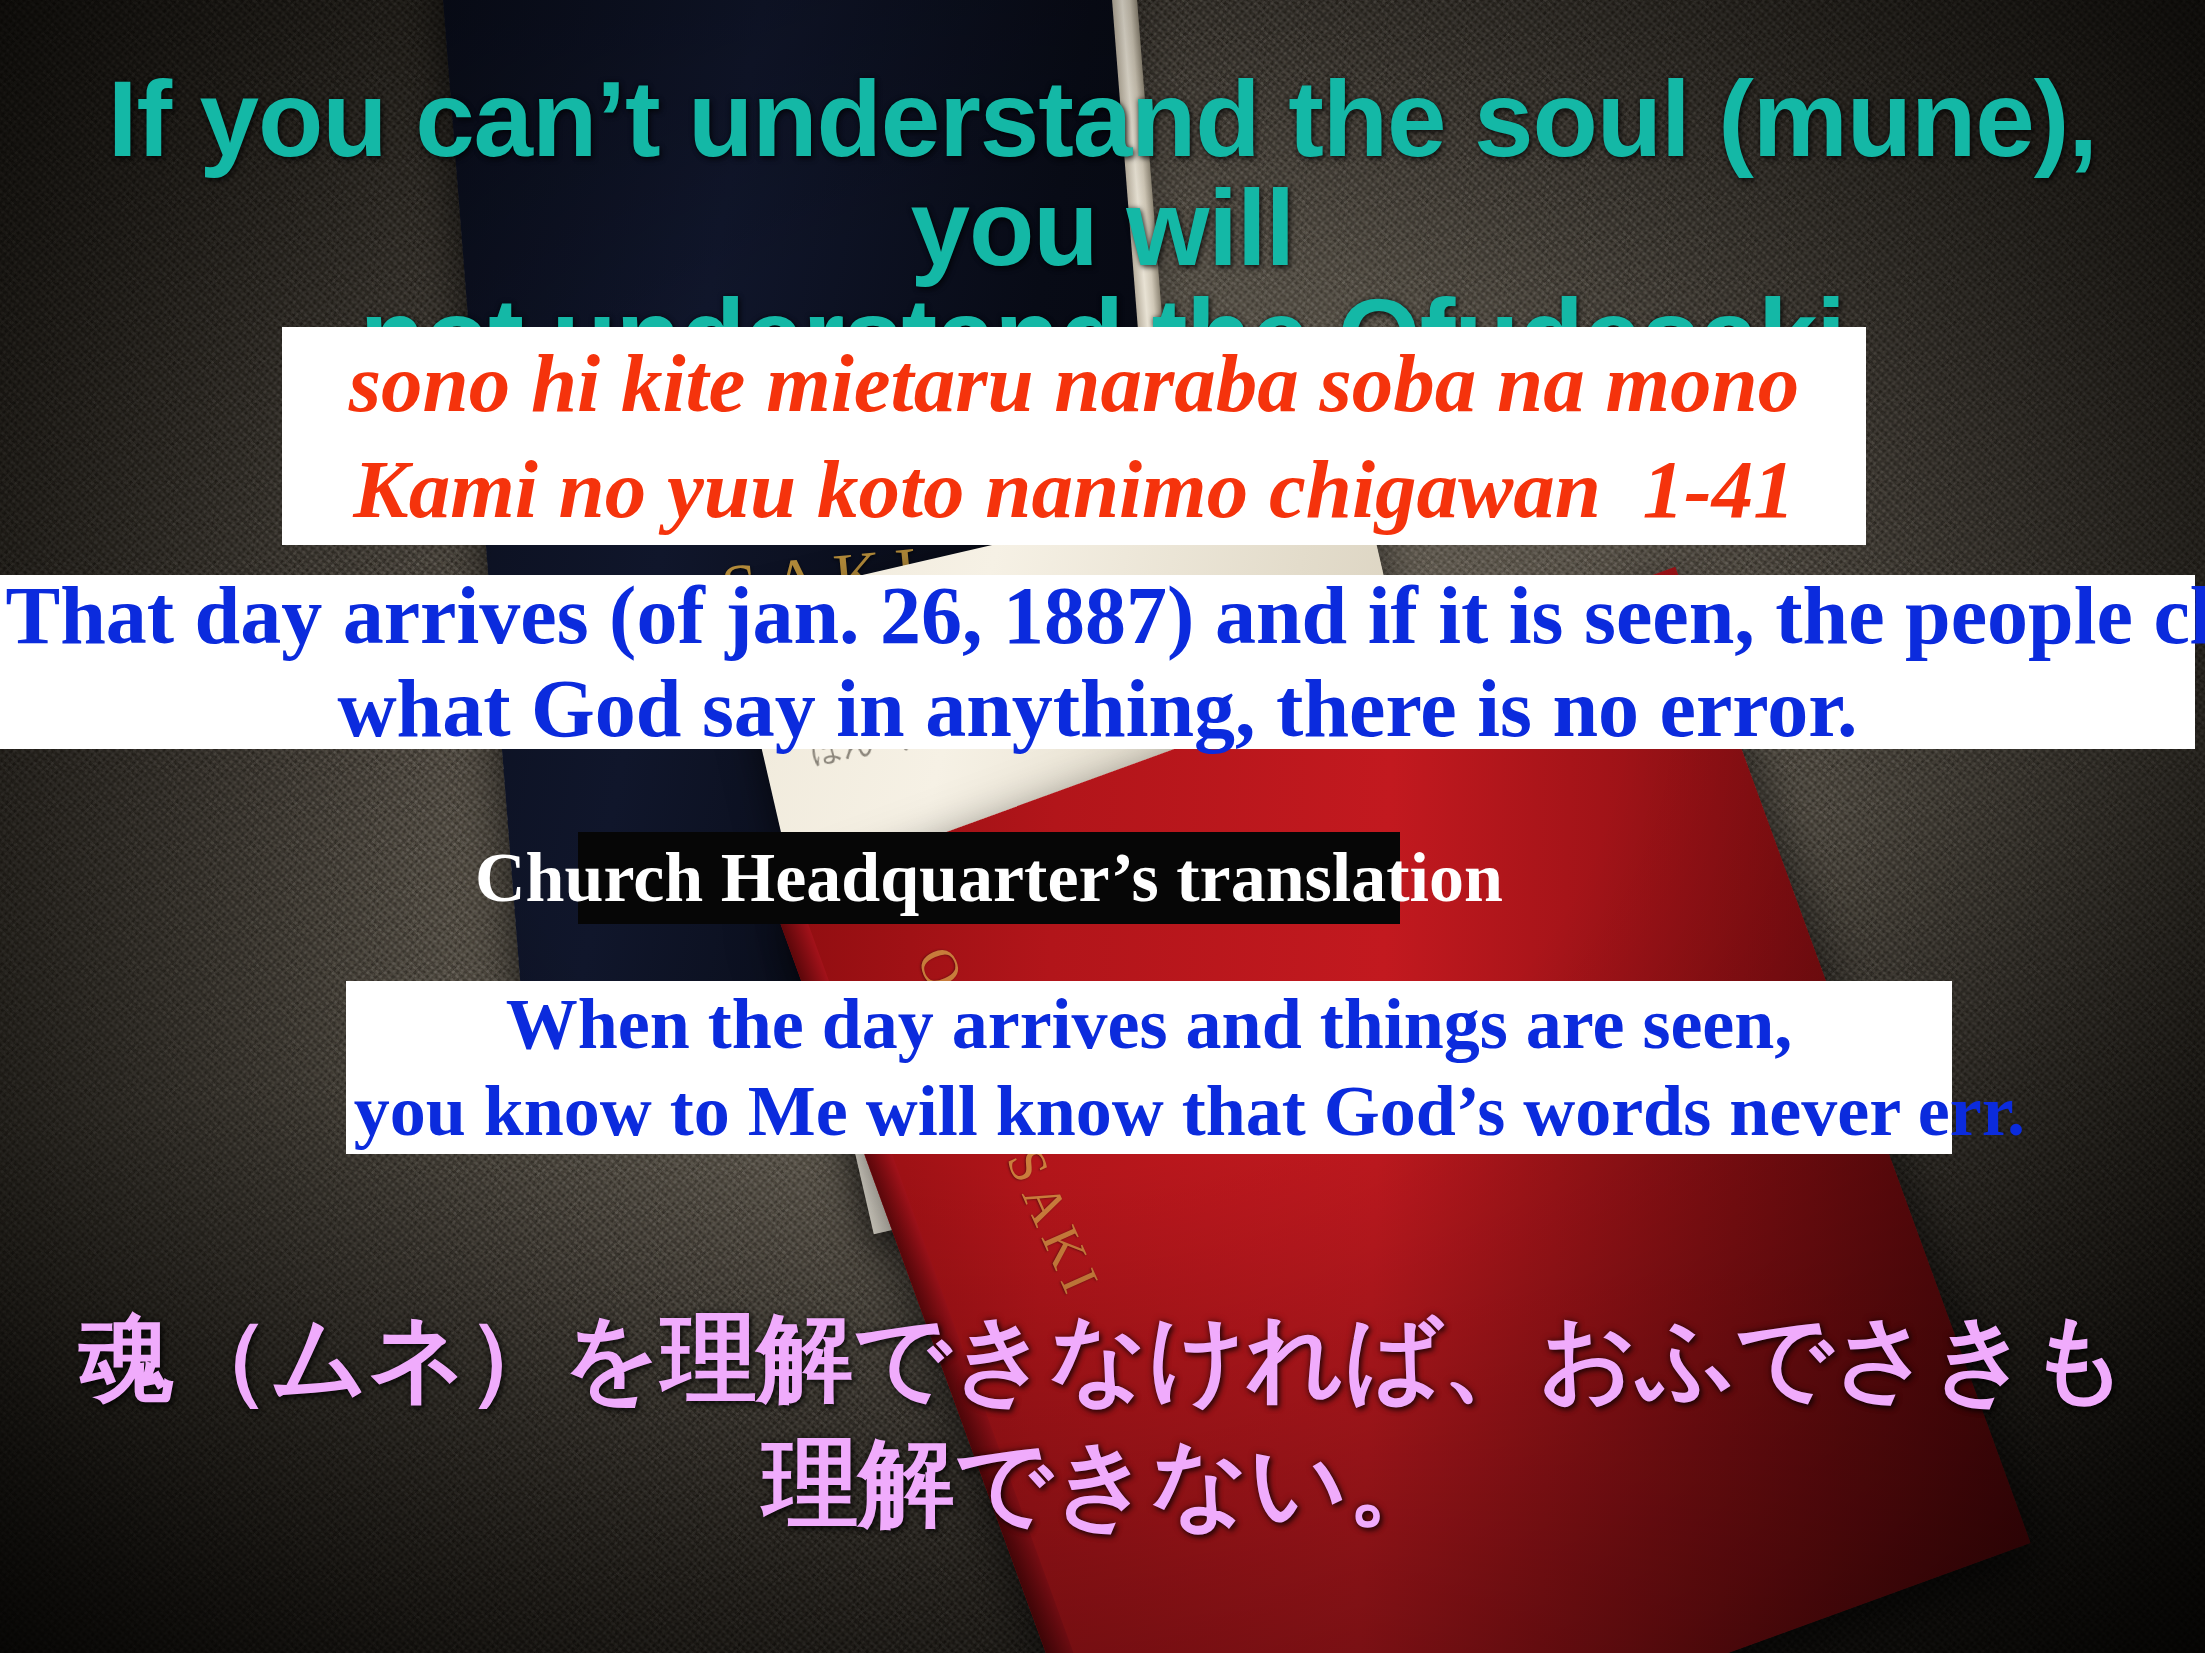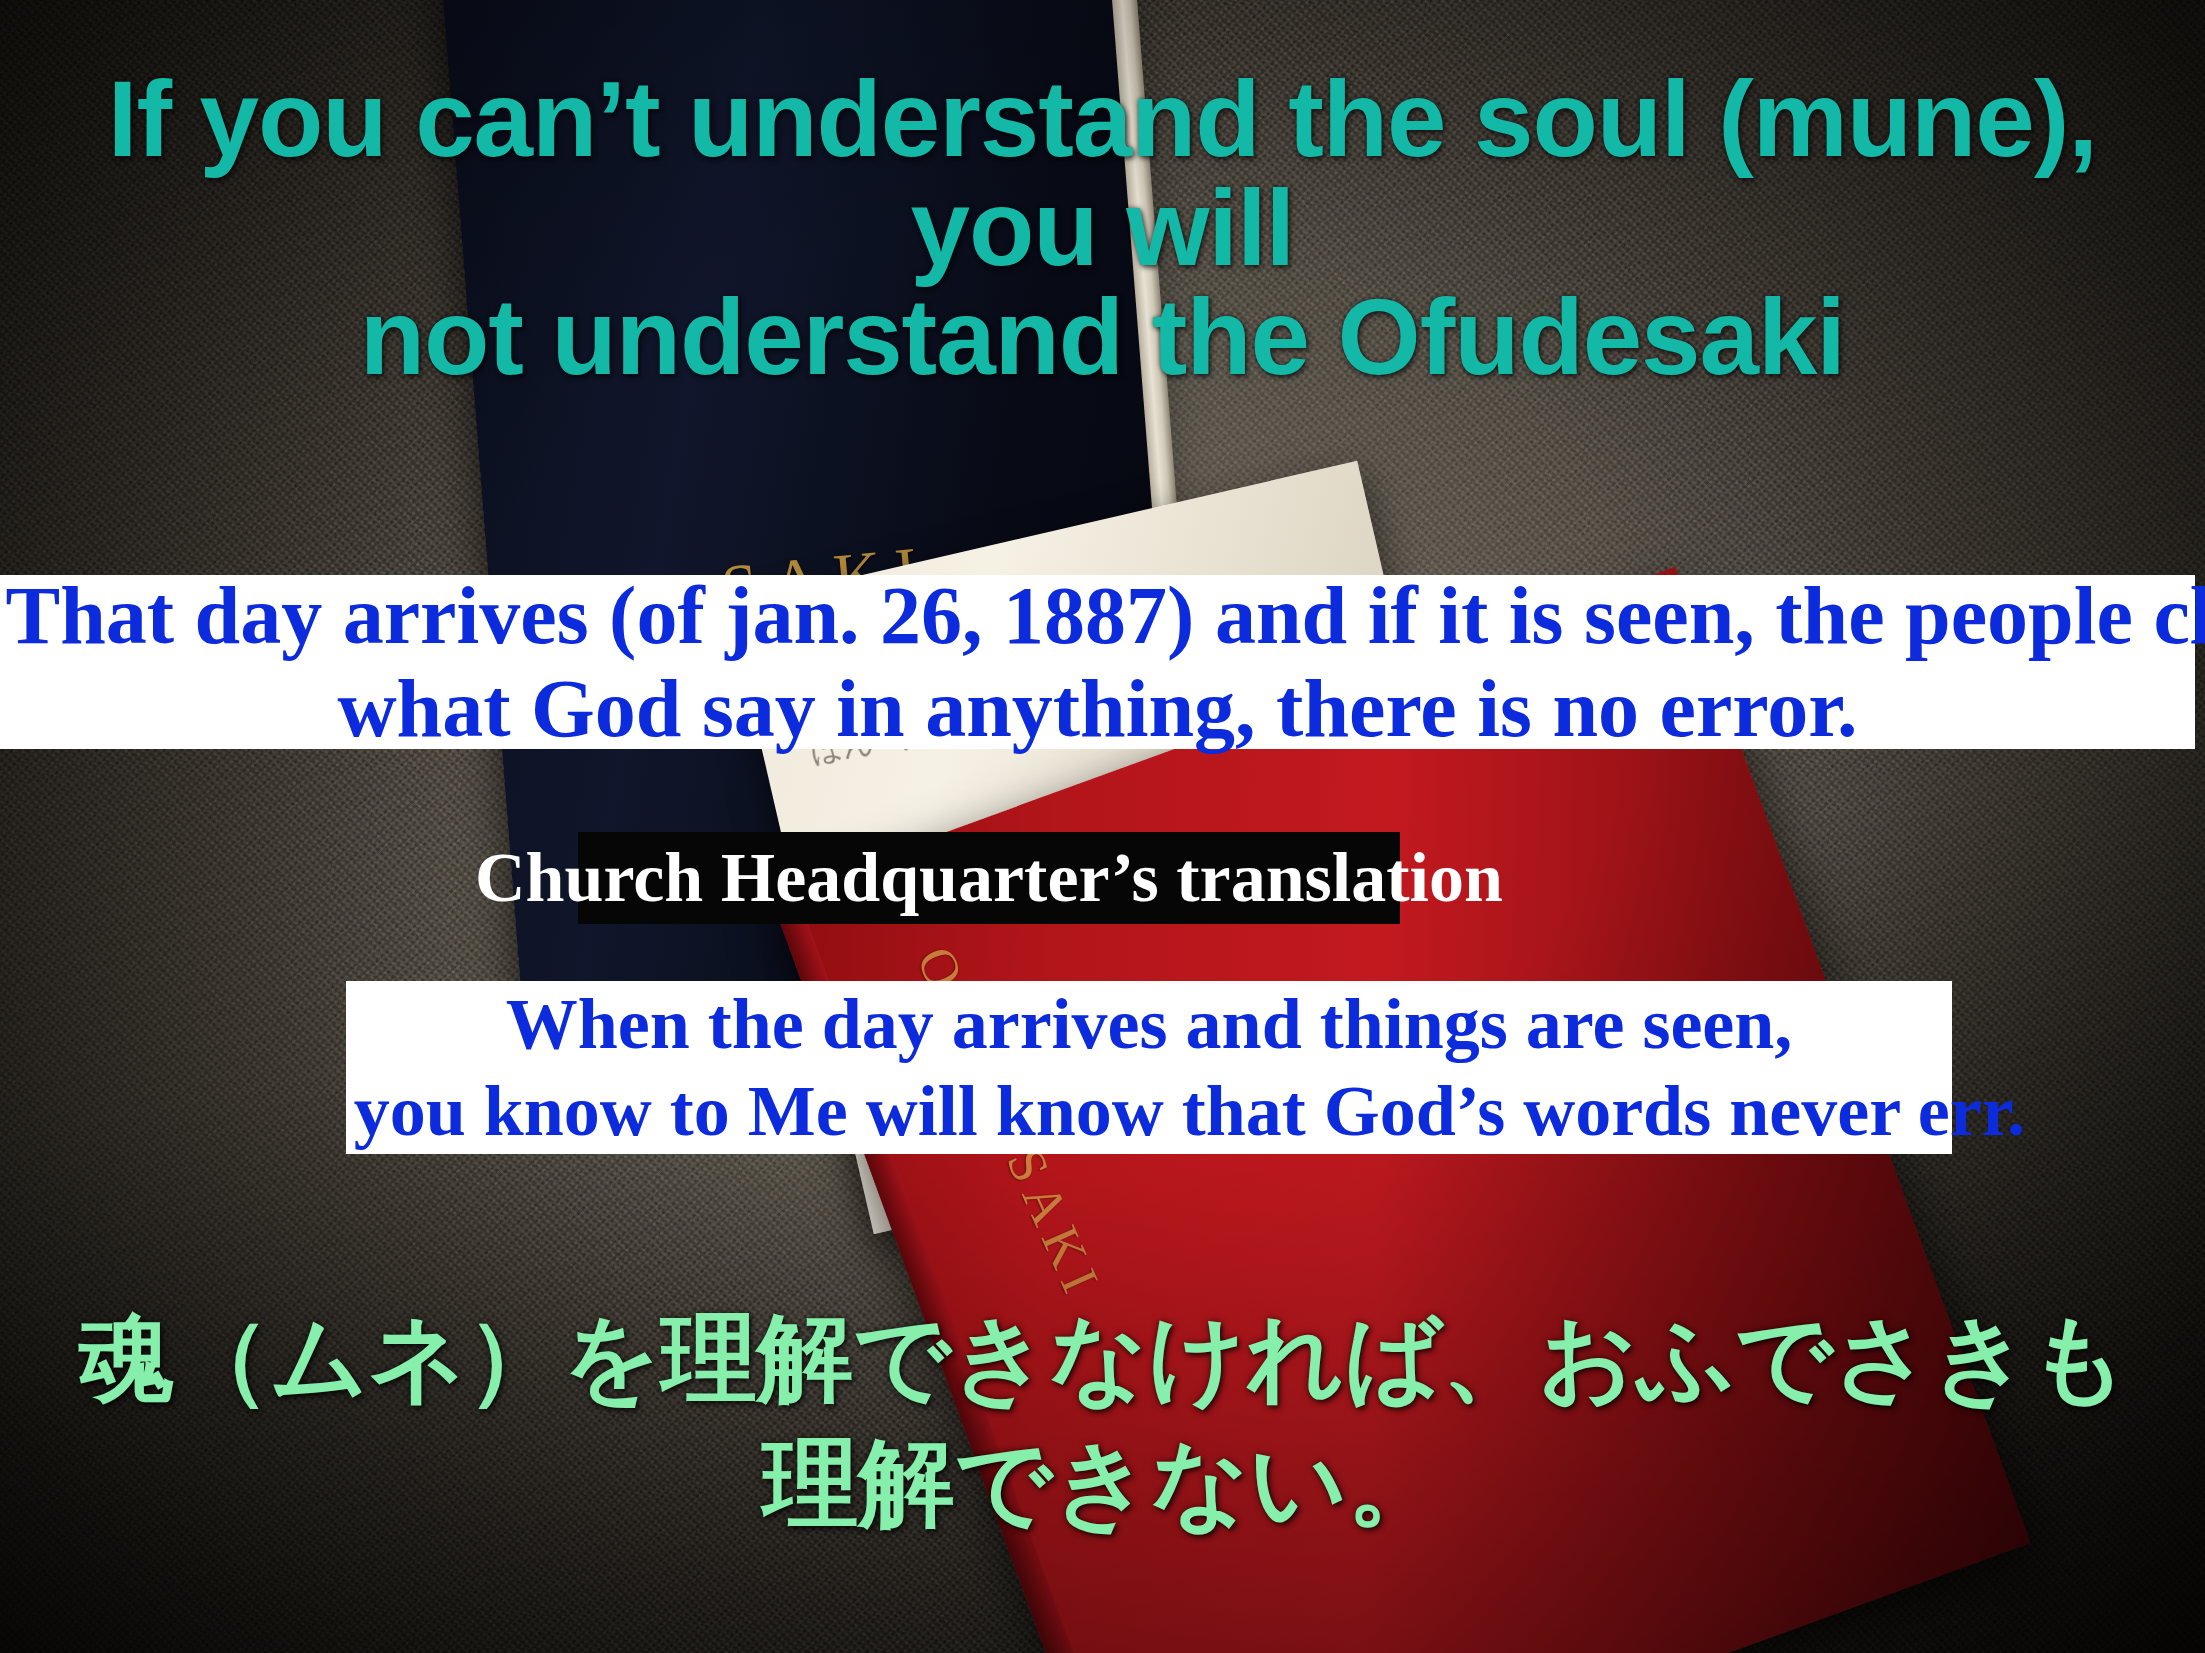--- a/index.html
+++ b/index.html
@@ -170,21 +170,21 @@
   }
   .blue2 .ln{
     color:#0b2bdd;
     font-family:"Liberation Serif", serif;
     font-weight:bold;font-size:72px;line-height:1.2;
     text-align:center;white-space:pre;
   }
 
   .jp{
     position:absolute;left:22px;top:1296px;width:2162px;
-    color:#86efac;
+    color:#f0abfc;
     font-family:"DejaVu Sans", sans-serif;
     font-weight:bold;
     font-size:96px;
     line-height:1.30;
     text-align:center;
     text-shadow:0 0 7.7px rgba(0,0,0,.6), 2.7px 3.3px 5.5px rgba(0,0,0,.55);
     white-space:pre-line;
   }
 </style>
 </head>
@@ -214,20 +214,24 @@
     </div>
 
     <div class="vig"></div>
   </div>
 
   <div class="layer">
 
     <div class="title">If you can’t understand the soul (mune), you will
 not understand the Ofudesaki</div>
 
+    <div class="panel romaji">
+      <div class="ln">sono hi kite mietaru naraba soba na mono</div>
+      <div class="ln">Kami no yuu koto nanimo chigawan  1-41</div>
+    </div>
 
     <div class="panel blue1">
       <div class="ln">That day arrives (of jan. 26, 1887) and if it is seen, the people close to me,</div>
       <div class="ln">what God say in anything, there is no error.</div>
     </div>
 
     <div class="hqbanner">
       <div class="ln">Church Headquarter’s translation</div>
     </div>
 

